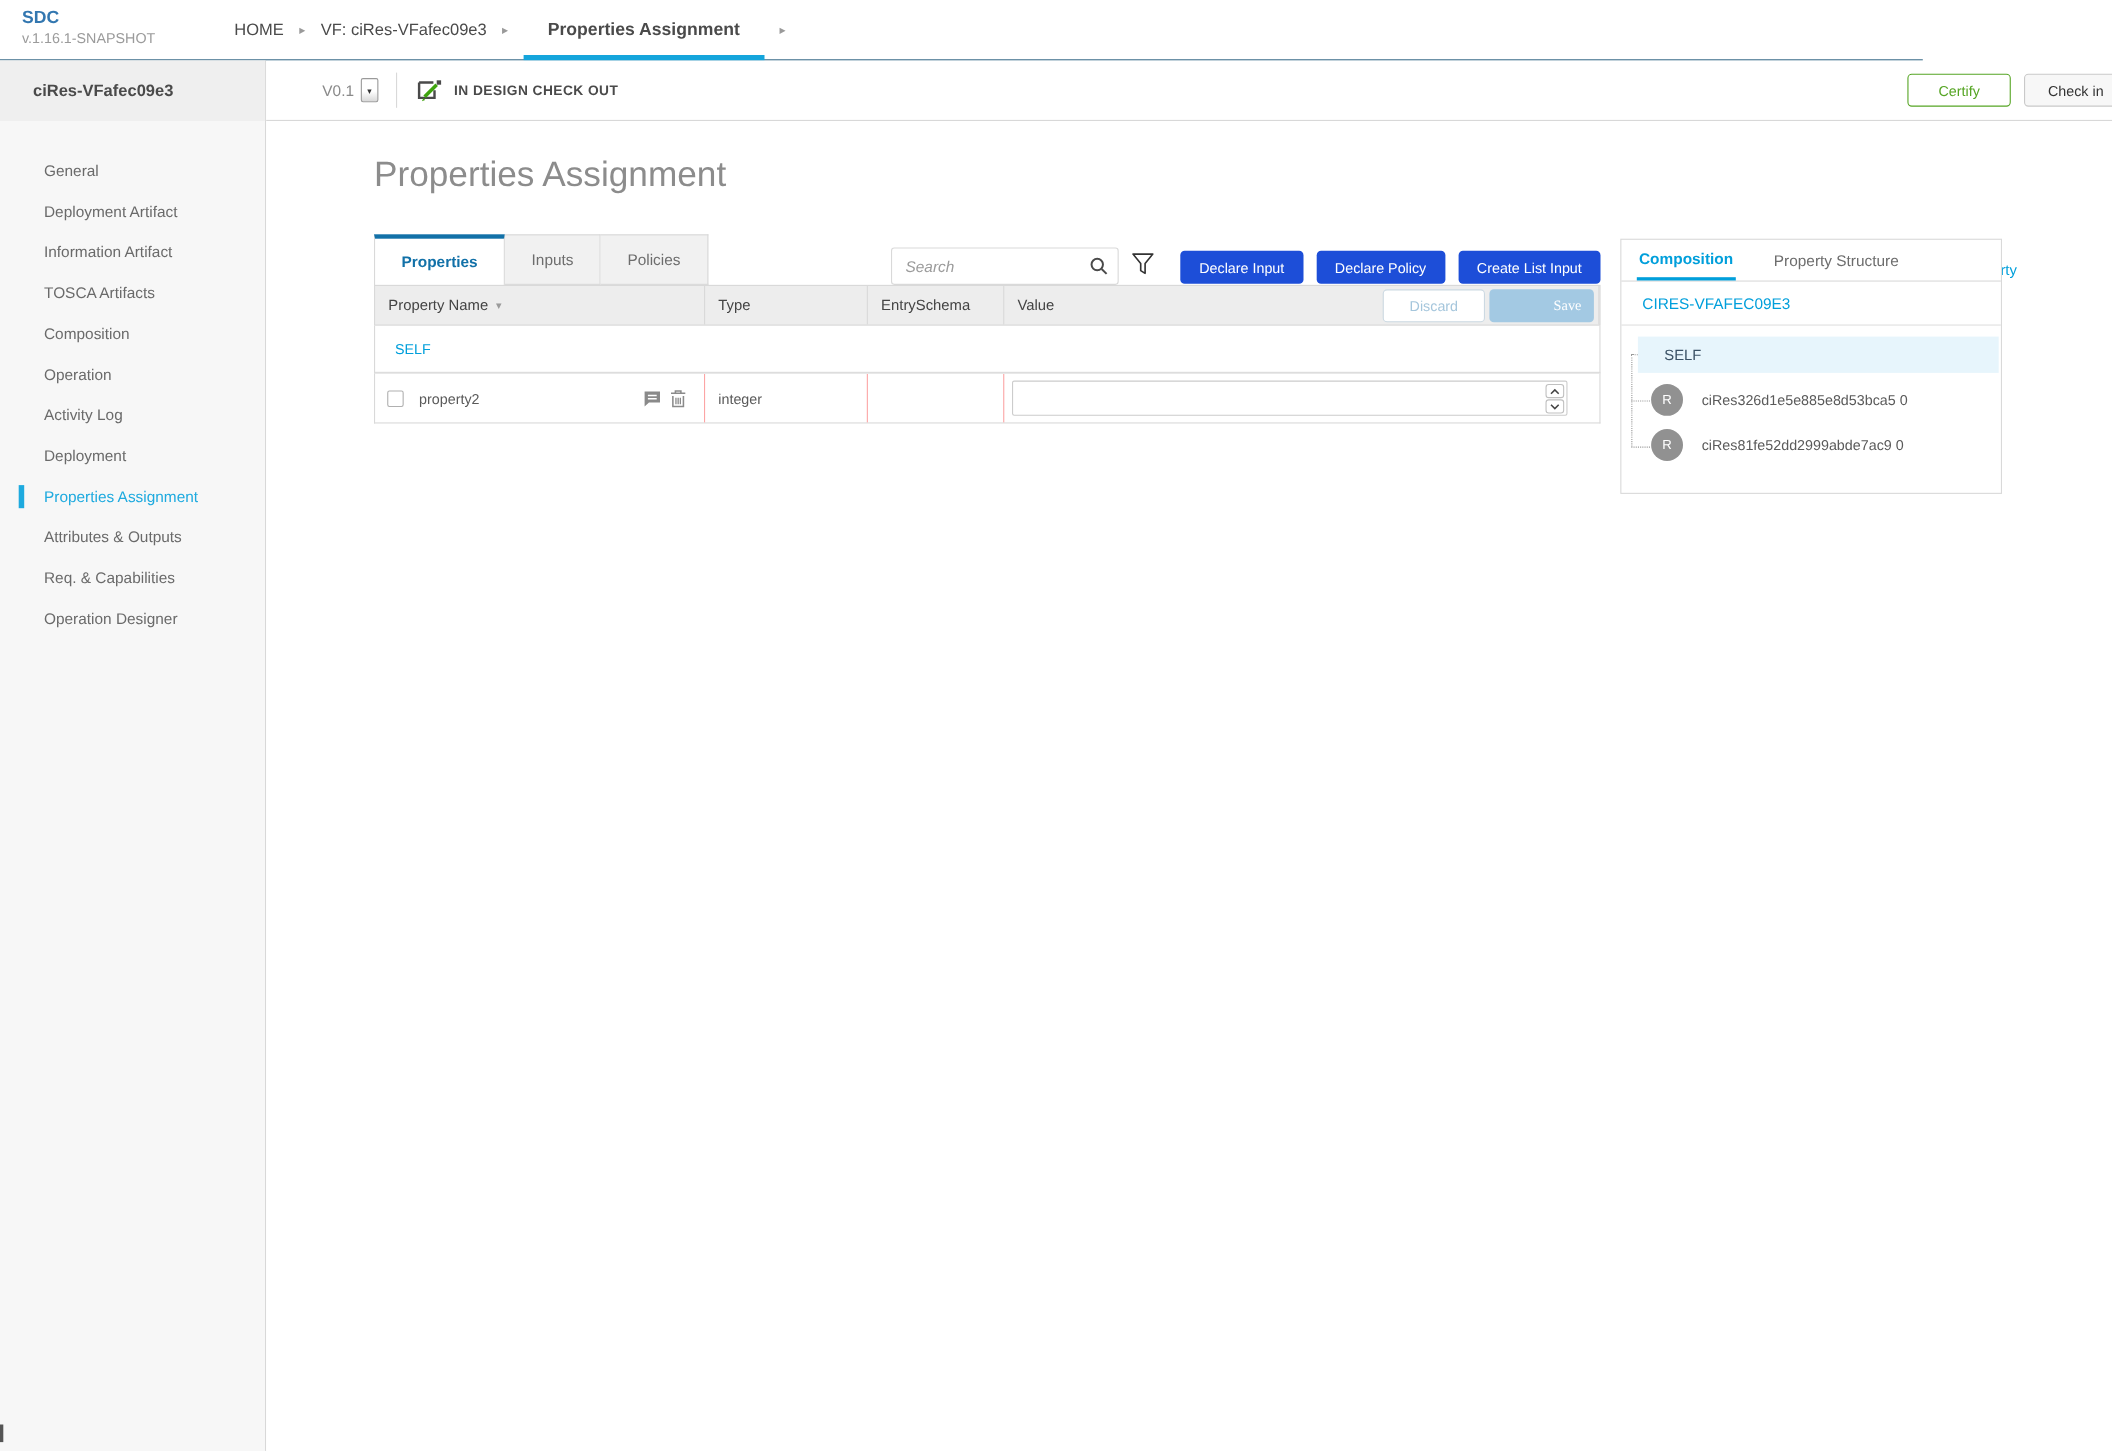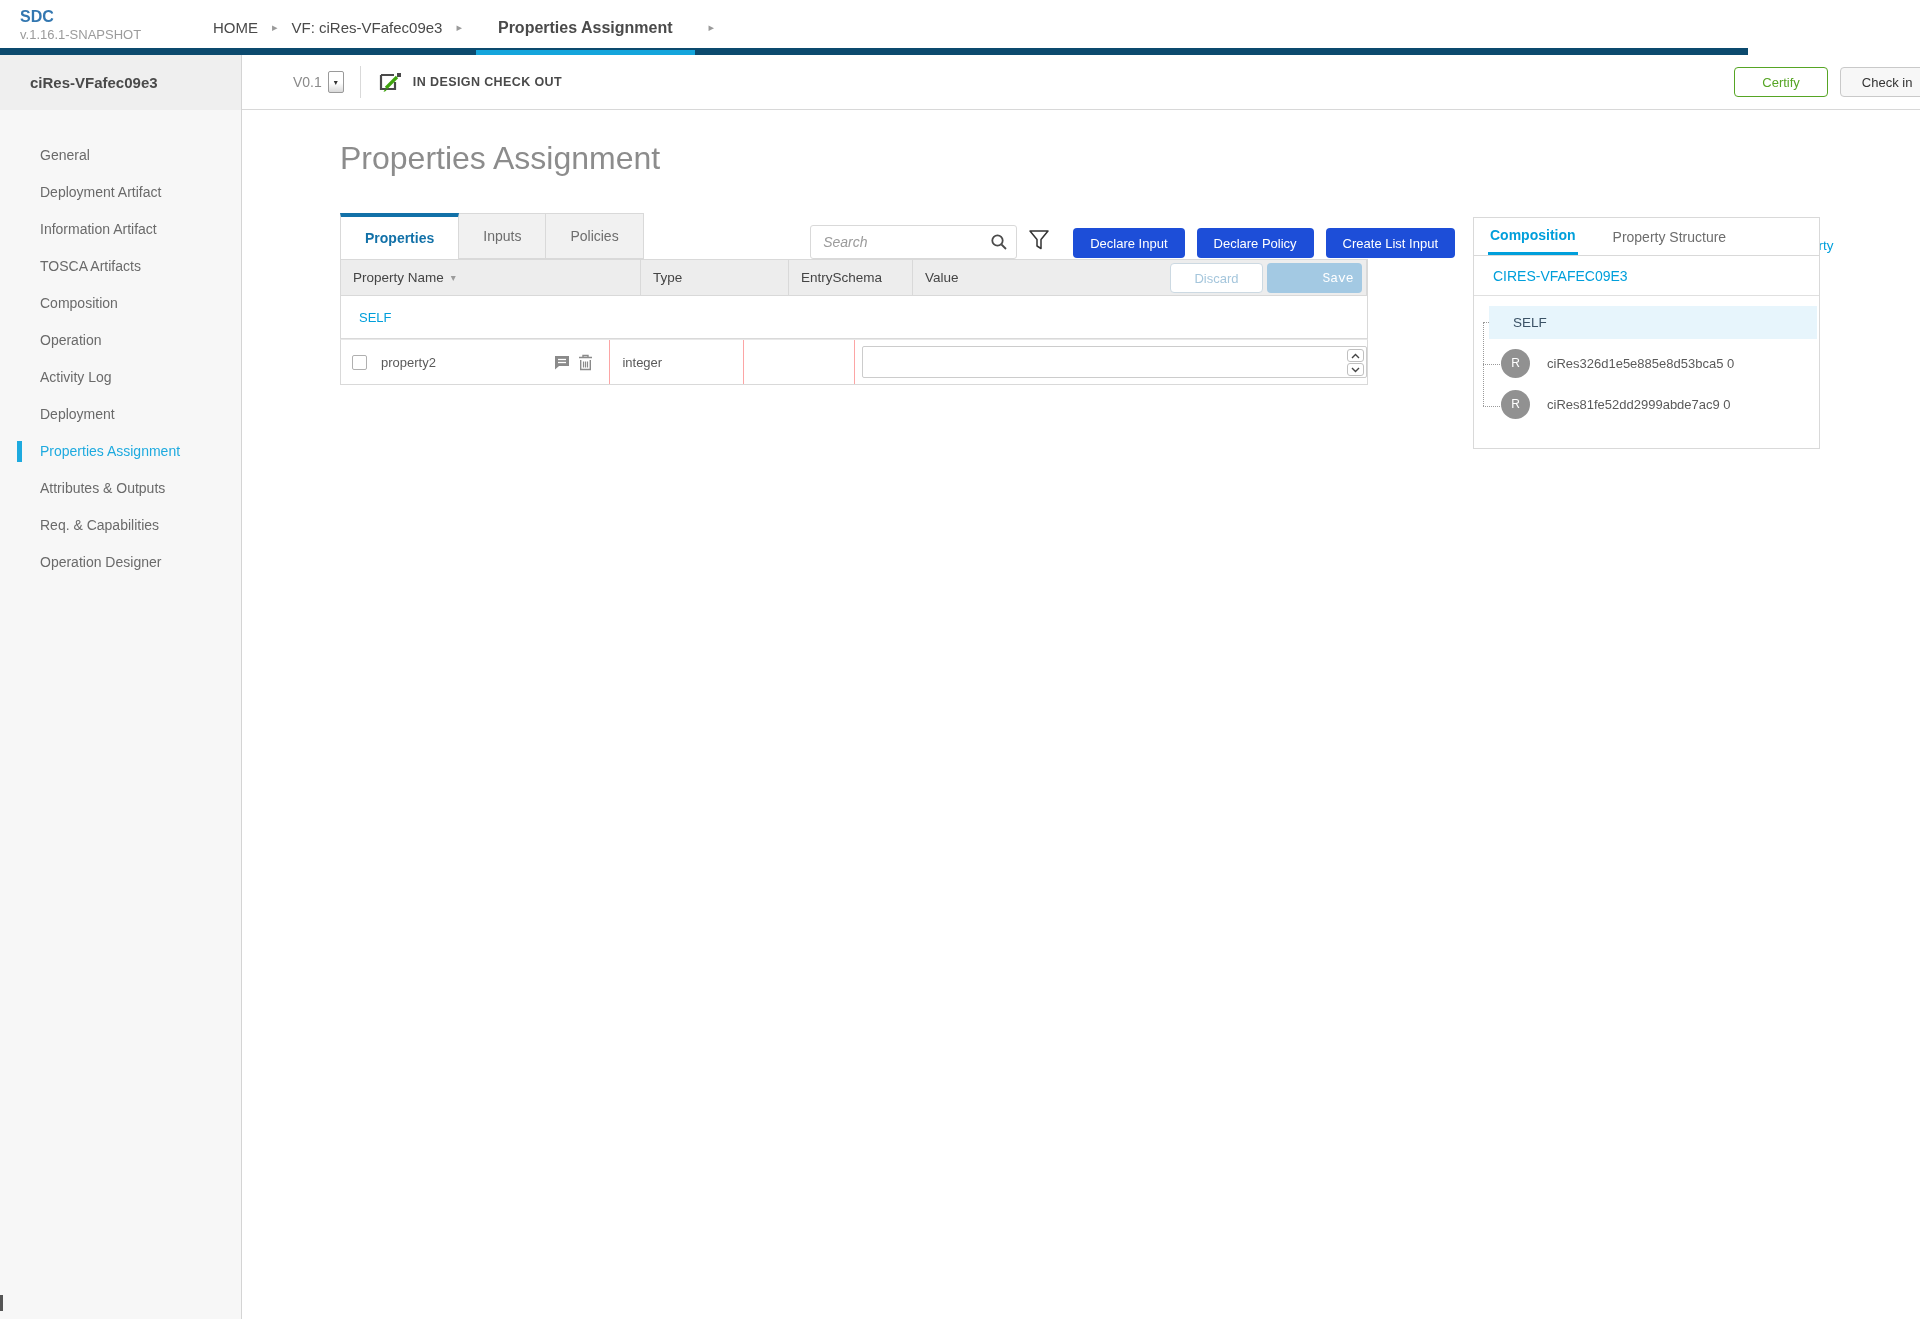--- a/index.html
+++ b/index.html
@@ -1,21 +1,21 @@
 <!DOCTYPE html>
 <html><head>
 <meta charset="utf-8">
 <style>
   * { margin:0; padding:0; box-sizing:border-box; }
   html,body { background:#fff; }
   body { font-family:"Liberation Sans", sans-serif; color:#4a4a4a; }
   .screen { position:relative; width:1920px; height:1319px; background:#fff; overflow:hidden; }
 
   
-  .header { position:absolute; left:0; top:0; width:1748px; height:55px; background:#fff; border-bottom:7px solid #0c4a6e;text-decoration:underline; }
+  .header { position:absolute; left:0; top:0; width:1748px; height:55px; background:#fff; border-bottom:1px solid #0c4a6e;text-decoration:underline; }
   .logo { position:absolute; left:20px; top:7px; line-height:1.25; }
   .logo .sdc { color:#3377b0; font-weight:bold; font-size:16px; }
   .logo .ver { color:#9b9b9b; font-size:13px; }
   .breadcrumbs { position:absolute; left:213px; top:0; height:55px; display:flex; align-items:center; font-size:15px; }
   .crumb { color:#4a4a4a; cursor:pointer; }
   .crumb-arrow { color:#9a9a9a; font-size:11px; margin:0 14px; }
   .crumb-active-wrap { position:relative; height:55px; display:flex; align-items:center; padding:0 22px; }
   .crumb-active-wrap .crumb { font-weight:bold; font-size:16px; }
   .crumb-underline { position:absolute; left:0; right:0; bottom:0; height:5px; background:#14a5dc; }
 
@@ -57,32 +57,32 @@
   .search-input { width:207px; height:34px; border:1px solid #d9d9d9; border-radius:3px; padding:0 34px 0 12px; font-size:14px; font-style:italic; color:#555; outline:none; font-family:"Liberation Sans",sans-serif; }
   .search-input::placeholder { color:#9b9b9b; font-style:italic; }
   .search-icon { position:absolute; right:9px; top:8px; cursor:pointer; }
   .filter-icon { margin:0 11px 4px 11px; align-self:center; margin-top:14px; cursor:pointer; }
   .blue-btn { height:30px; background:#1d4ed8; color:#fff; border:none; border-radius:4px; font-size:13px; padding:0 17px; margin-left:12px; cursor:pointer; align-self:center; margin-top:14px; font-family:"Liberation Sans",sans-serif; }
   .add-property { position:absolute; left:1425px; top:10px; display:flex; align-items:center; color:#009fdb; cursor:pointer; }
   .add-property .plus { font-size:18px; font-weight:bold; margin-right:7px; }
   .add-property .lbl { font-size:13.5px; }
 
   
-  .table { width:1028px; }
+  .table { width:1115px; }
   .thead { position:relative; display:flex; height:37px; background:#ededed; border:1px solid #d9d9d9; align-items:center; font-size:13.5px; color:#444; }
   .th { height:100%; display:flex; align-items:center; padding-left:12px; border-right:1px solid #d9d9d9; }
   .th:last-child { border-right:none; }
   .th-name { width:300px; }
   .th-type { width:148px; }
   .th-schema { width:124px; }
   .th-value { flex:1; }
   .sort-caret { color:#9b9b9b; font-size:10px; margin-left:7px; }
   .thead-actions { position:absolute; right:5px; top:3px; display:flex; }
   .btn-discard { width:93px; height:30px; background:#fff; border:1px solid #ccd9e2; color:#a5c6dc; border-radius:4px; font-size:13px; cursor:pointer; font-family:"Liberation Sans",sans-serif; }
-  .btn-save { width:95px; height:30px; background:#a3c9e3; border:none; color:#fff; border-radius:4px; font-size:13px; margin-left:4px; cursor:pointer; font-family:Liberation Mono, monospace;padding-left:47px; }
+  .btn-save { width:95px; height:30px; background:#a3c9e3; border:none; color:#fff; border-radius:4px; font-size:13px; margin-left:4px; cursor:pointer; font-family:Liberation Serif, serif;padding-left:47px; }
   .group-row { height:43px; line-height:43px; border:1px solid #d9d9d9; border-top:none; padding-left:18px; font-size:13px; color:#009fdb; cursor:pointer; }
   .prop-row { display:flex; height:46px; border:1px solid #d9d9d9; border-top:1px solid #e8e8e8; align-items:stretch; }
   .td { display:flex; align-items:center; border-right:1px solid #fca5a5; }
   .td:last-child { border-right:none; }
   .td-name { width:300px; padding-left:11px; }
   .td-type { width:148px; padding-left:12px; font-size:13px; color:#5a5a5a; }
   .td-schema { width:124px; }
   .td-value { flex:1; }
   .checkbox { width:15px; height:15px; border:1px solid #b0b0b0; border-radius:2px; background:#fff; cursor:pointer; flex:none; }
   .prop-name { font-size:13px; color:#5a5a5a; margin-left:14px; }

